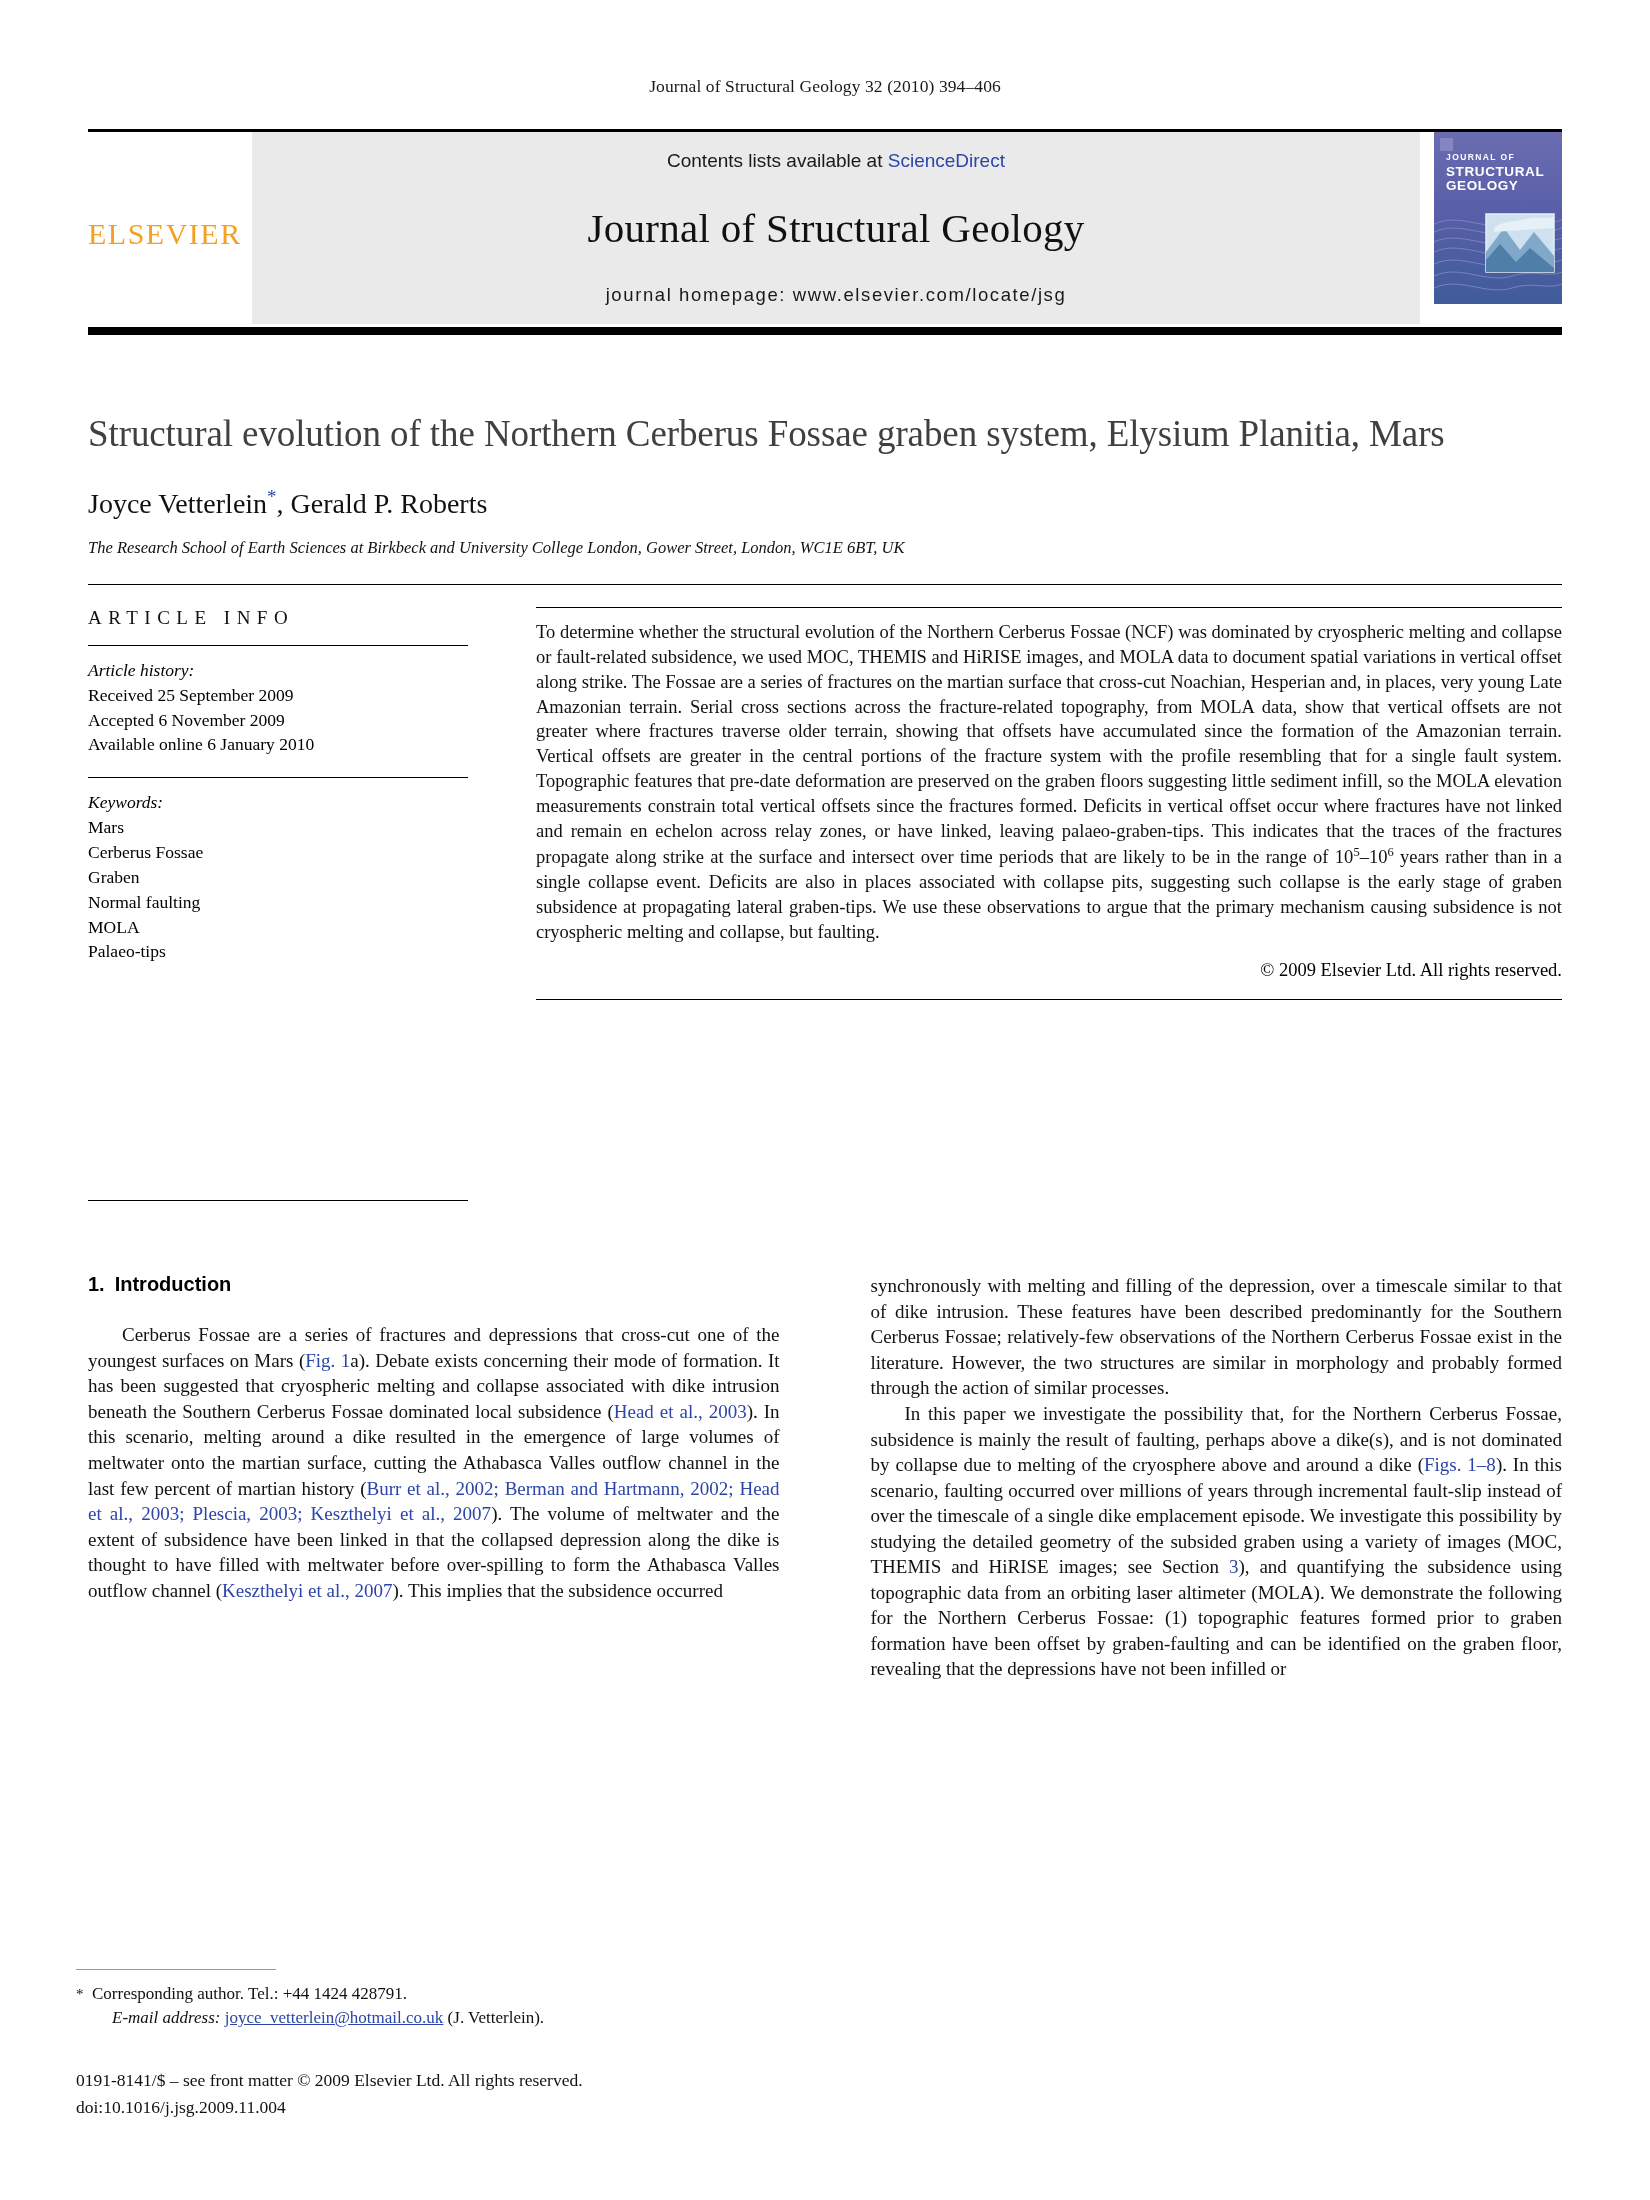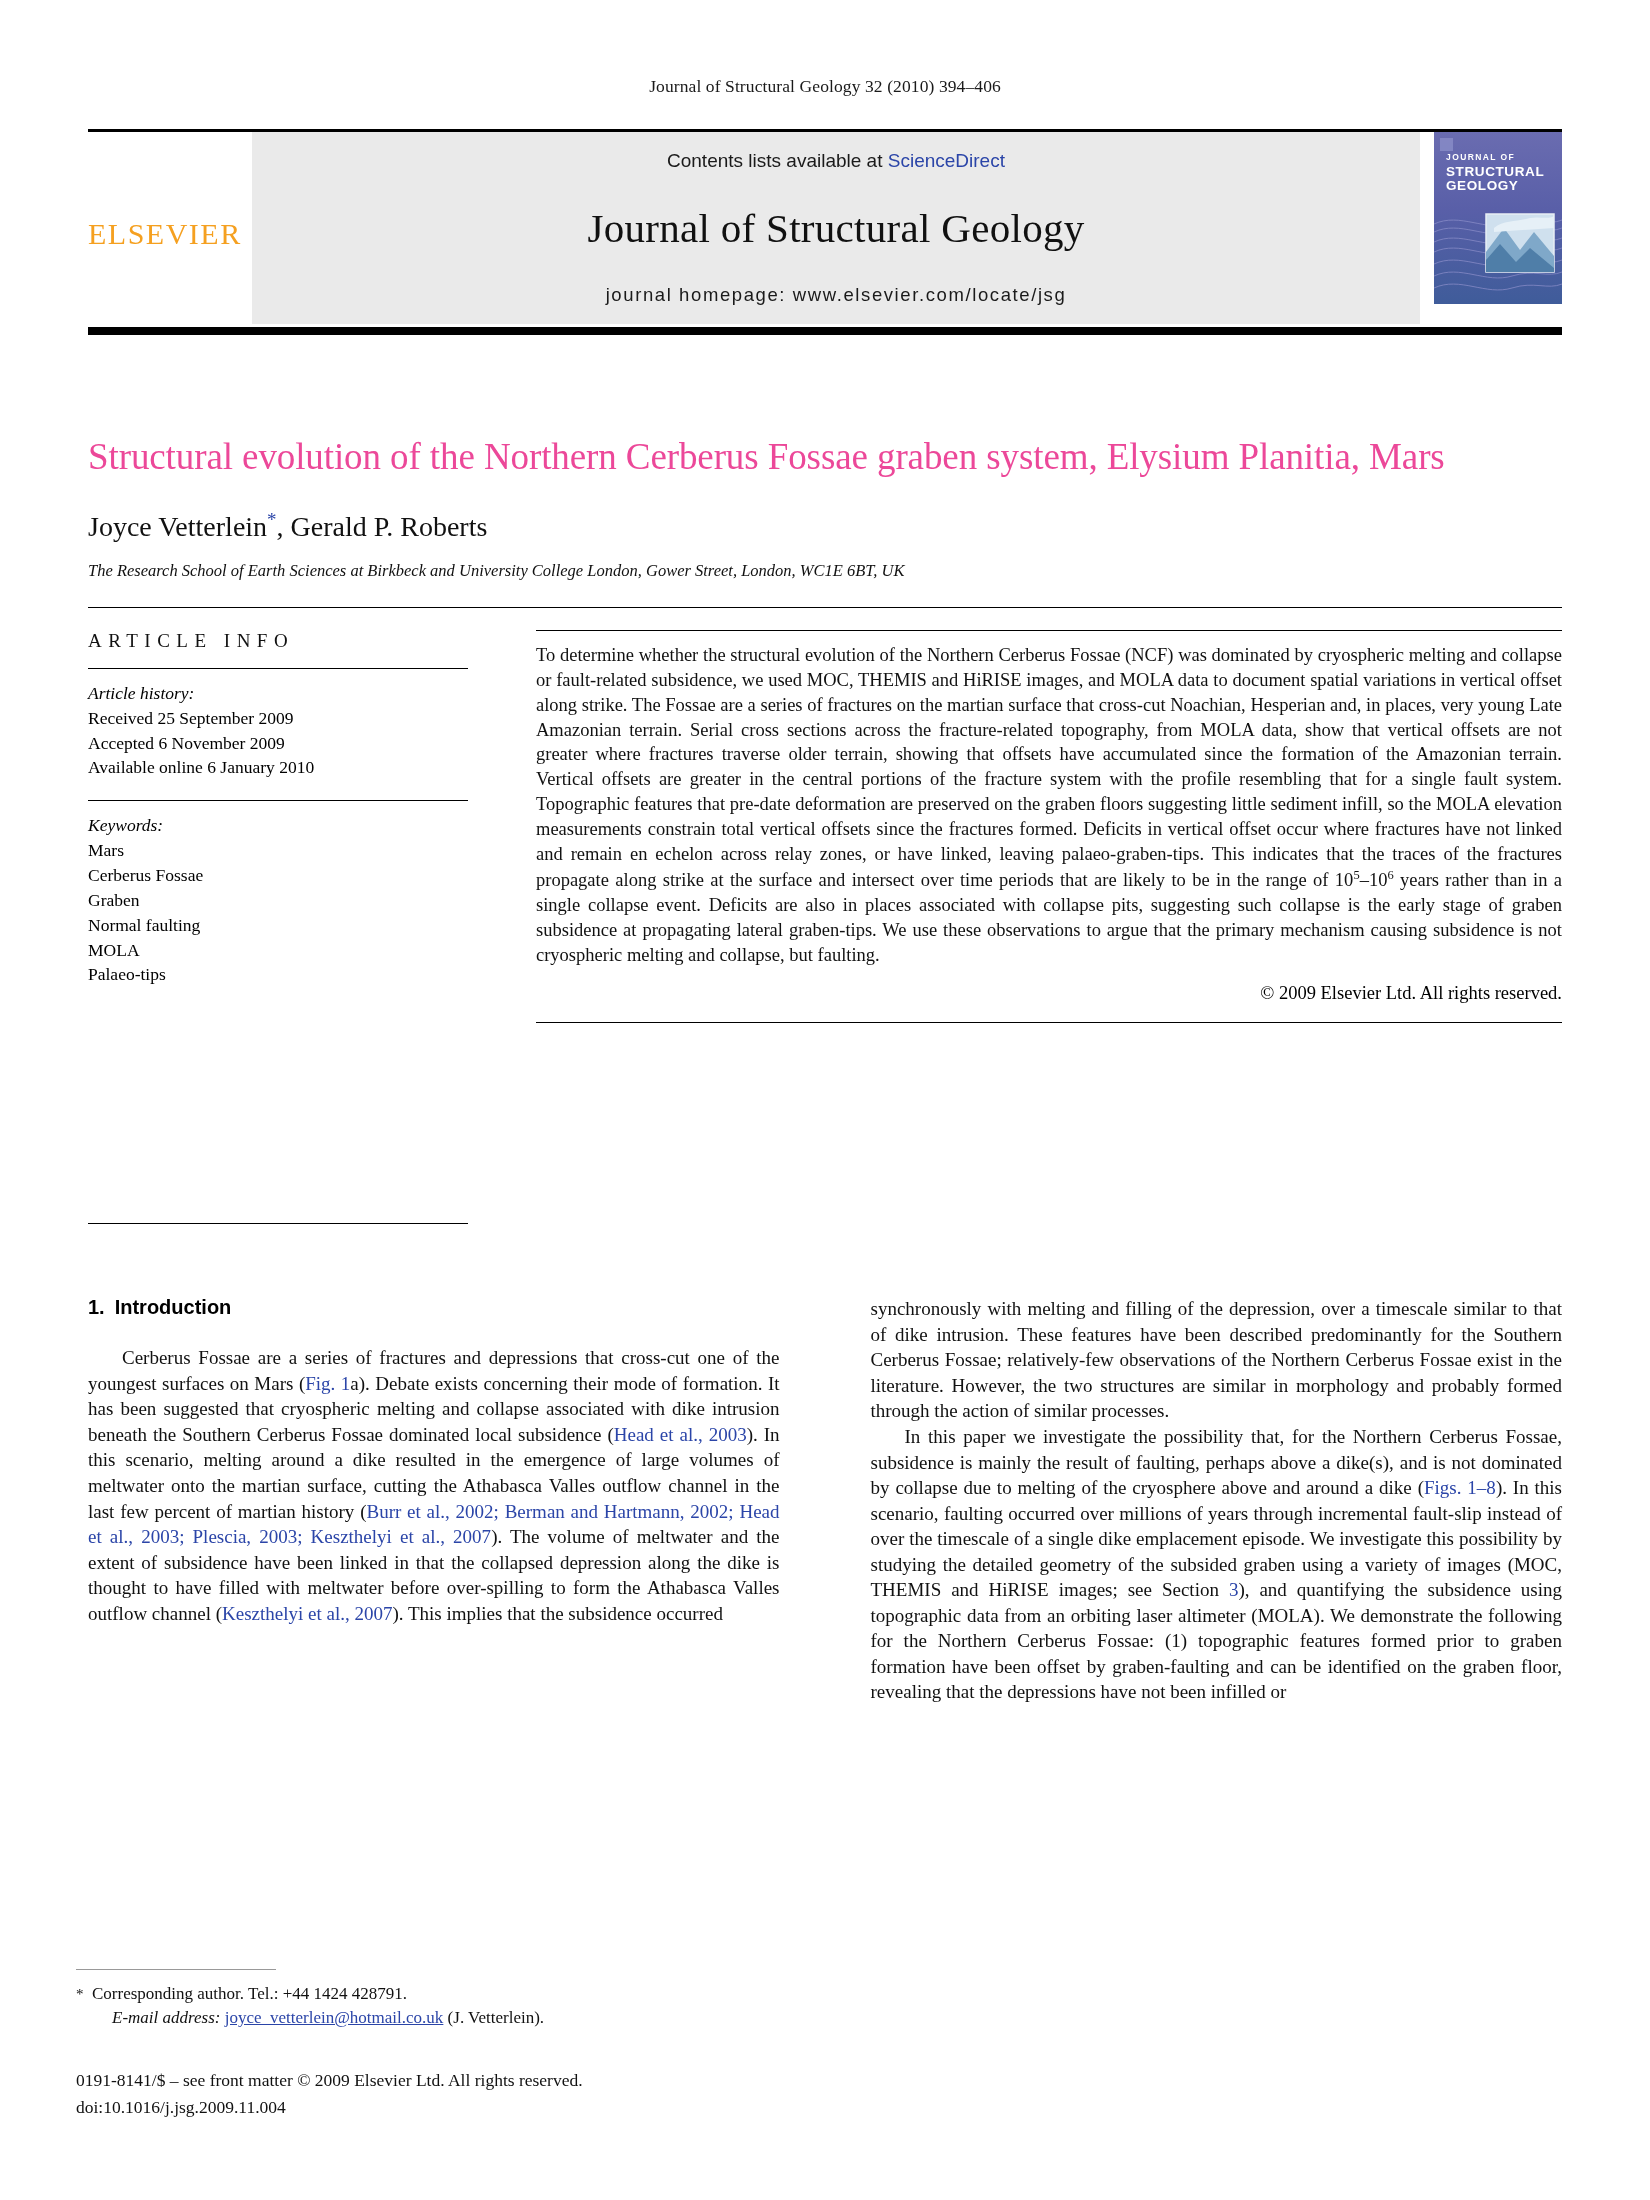--- a/index.html
+++ b/index.html
@@ -109,25 +109,25 @@
     align-items: flex-start;
   }
   .cover-img {
     width: 128px;
     height: 172px;
     display: block;
   }
 
   
   .title {
-    margin-top: 110px;
+    margin-top: 87px;
     font-size: 37px;
     line-height: 1.26;
     font-weight: normal;
-    color: #ec4899;
+    color: #404040;
     letter-spacing: -.1px;
   }
   .authors {
     margin-top: 28px;
     font-size: 28px;
     color: #111;
   }
   .authors sup {
     font-size: 19px;
     color: #2b45a8;

